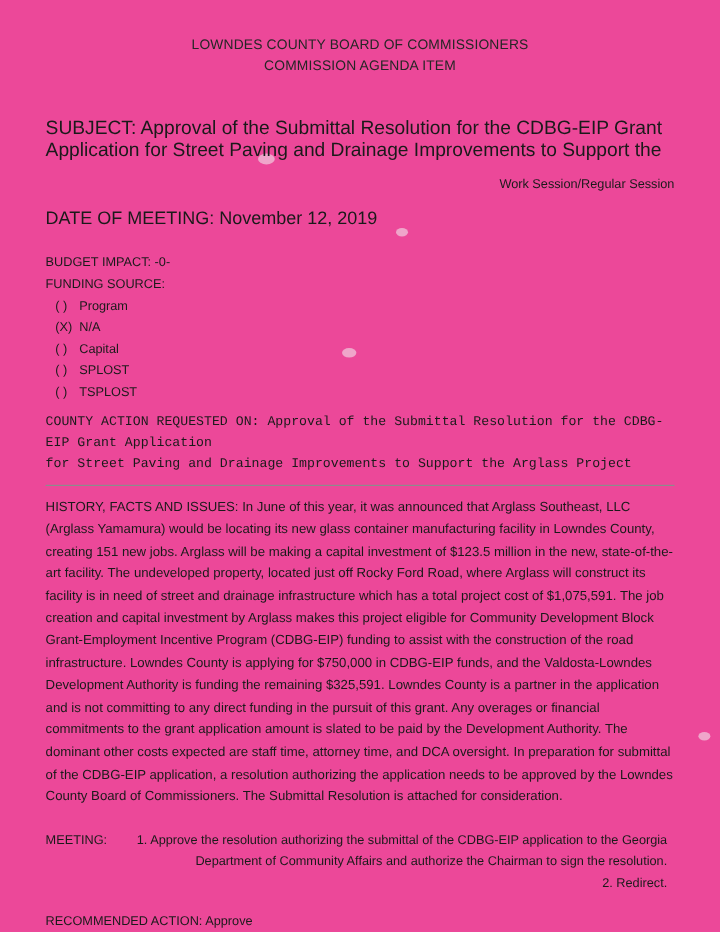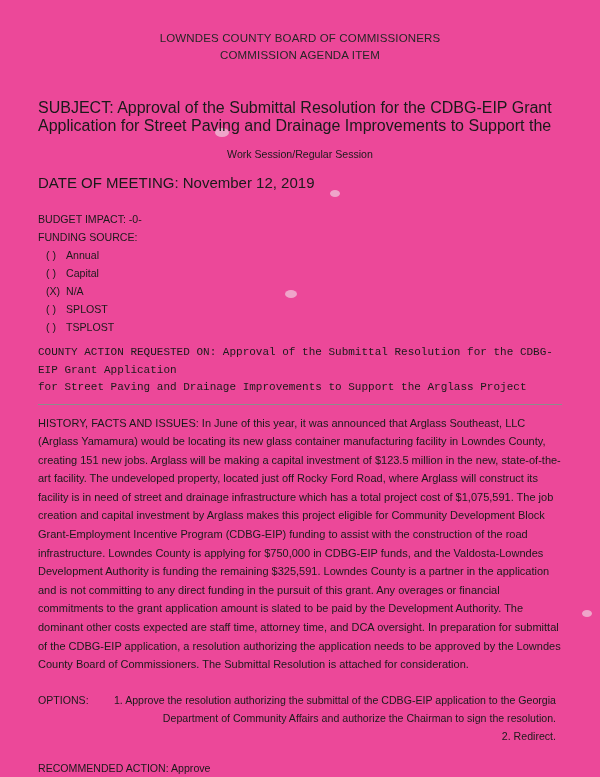--- a/index.html
+++ b/index.html
@@ -41,21 +41,21 @@
   }
 
   .subject-block {
     margin-top: 35px;
   }
   .subject-block .srow {
     line-height: 18px;
   }
 
   .session-line {
-    text-align: center;
+    text-align: right;
     margin-top: 11px;
     font-size: 10.6px;
     line-height: 17px;
   }
 
   .date-line {
     margin-top: 11px;
     font-size: 15px;
   }
 
@@ -155,47 +155,47 @@
 
     <div class="session-line">Work Session/Regular Session</div>
 
     <div class="date-line">DATE OF MEETING: November 12, 2019</div>
 
     <div class="budget-block">
       <div class="brow">BUDGET IMPACT: -0-</div>
       <div class="brow">FUNDING SOURCE:</div>
 
       <div class="opt-row">
-        <span class="opt-box">( )</span><span>Annual</span>
+        <span class="opt-box">( )</span><span>Program</span>
+      </div>
+      <div class="opt-row">
+        <span class="opt-box">(X)</span><span>N/A</span>
       </div>
       <div class="opt-row">
         <span class="opt-box">( )</span><span>Capital</span>
-      </div>
-      <div class="opt-row">
-        <span class="opt-box">(X)</span><span>N/A</span>
       </div>
       <div class="opt-row">
         <span class="opt-box">( )</span><span>SPLOST</span>
       </div>
       <div class="opt-row">
         <span class="opt-box">( )</span><span>TSPLOST</span>
       </div>
     </div>
 
     <div class="action-block">
       <div>COUNTY ACTION REQUESTED ON: Approval of the Submittal Resolution for the CDBG-EIP Grant Application</div>
       <div>for Street Paving and Drainage Improvements to Support the Arglass Project</div>
     </div>
 
     <hr class="divider">
 
     <div class="history-block">HISTORY, FACTS AND ISSUES: In June of this year, it was announced that Arglass Southeast, LLC (Arglass Yamamura) would be locating its new glass container manufacturing facility in Lowndes County, creating 151 new jobs.  Arglass will be making a capital investment of $123.5 million in the new, state-of-the-art facility. The undeveloped property, located just off Rocky Ford Road, where Arglass will construct its facility is in need of street and drainage infrastructure which has a total project cost of $1,075,591.  The job creation and capital investment by Arglass makes this project eligible for Community Development Block Grant-Employment Incentive Program (CDBG-EIP) funding to assist with the construction of the road infrastructure. Lowndes County is applying for $750,000 in CDBG-EIP funds, and the Valdosta-Lowndes Development Authority is funding the remaining $325,591.  Lowndes County is a partner in the application and is not committing to any direct funding in the pursuit of this grant.  Any overages or financial commitments to the grant application amount is slated to be paid by the Development Authority.  The dominant other costs expected are staff time, attorney time, and DCA oversight.  In preparation for submittal of the CDBG-EIP application, a resolution authorizing the application needs to be approved by the Lowndes County Board of Commissioners.  The Submittal Resolution is attached for consideration.</div>
 
     <div class="options-block">
-      <span class="olabel">OPTIONS:</span><span class="obody">
+      <span class="olabel">MEETING:</span><span class="obody">
         <span style="display:block;">1. Approve the resolution authorizing the submittal of the CDBG-EIP application to the Georgia</span>
         <span class="oitem-cont" style="display:block;">Department of Community Affairs and authorize the Chairman to sign the resolution.</span>
         <span style="display:block;">2. Redirect.</span>
       </span>
     </div>
 
     <div class="recommend-block">RECOMMENDED ACTION: Approve</div>
 
   </div>
 </div>

